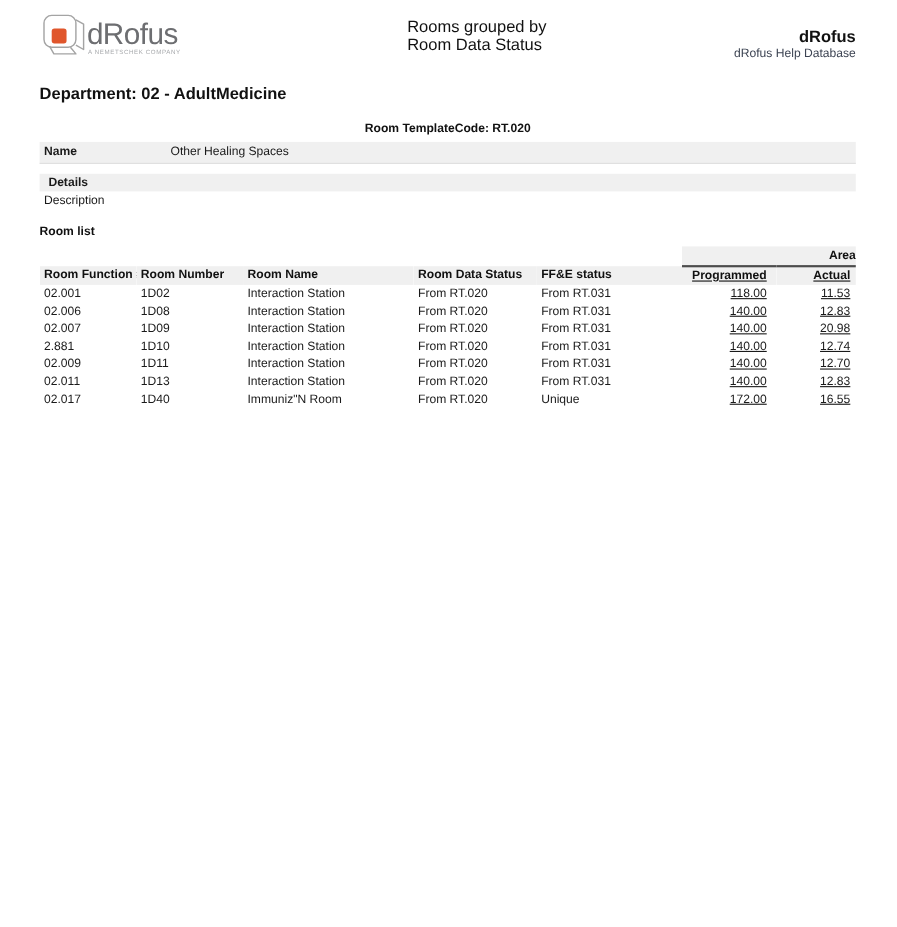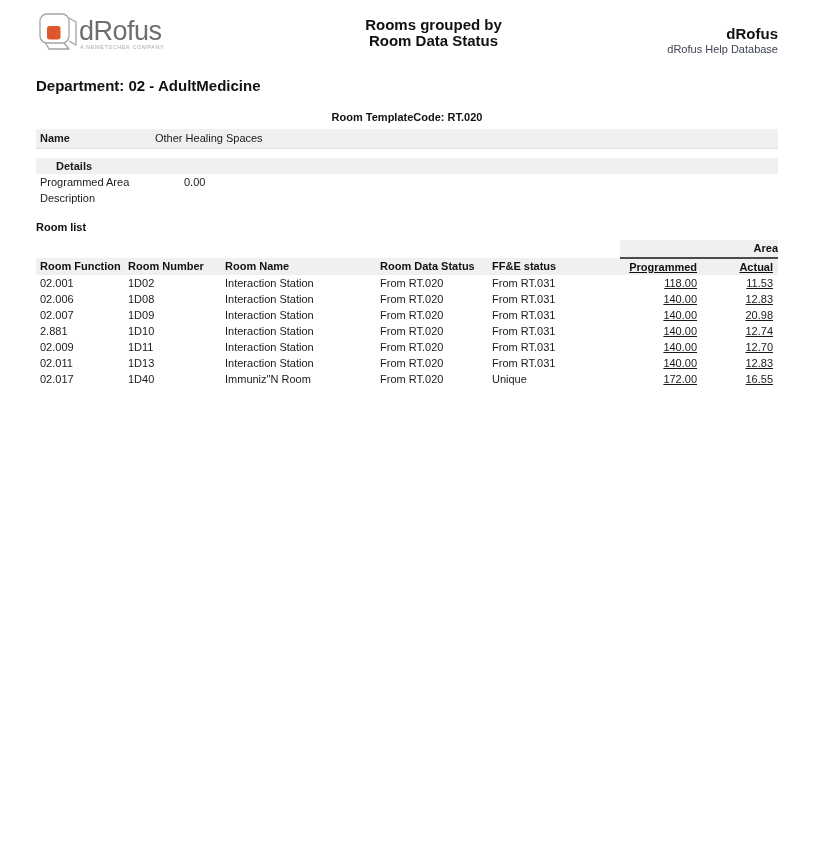--- a/index.html
+++ b/index.html
@@ -11,21 +11,21 @@
     overflow: hidden;
   }
   .page { position: relative; width: 815px; height: 738px; background: #fff; }
 
   
   .header { position: relative; height: 70px; }
   .logo { position: absolute; left: 33px; top: 8px; }
   .center-title {
     position: absolute; left: calc(50% + 26px); top: 17px;
     transform: translateX(-50%);
-    text-align: center; font-size: 15px; font-weight: 700;
+    font-size: 15px; font-weight: 400;
     line-height: 16px; color: #111; white-space: nowrap;
   }
   .right-head { position: absolute; right: 37px; top: 26px; text-align: right; }
   .right-title { font-size: 15px; font-weight: 700; color: #111; line-height: 16px; }
   .right-sub   { font-size: 11px; color: #3d4453; line-height: 14px; }
 
   
   .content { padding: 0 37px 0 36px; }
   .dept-title { margin-top: 7px; font-size: 15px; font-weight: 700; color: #111; }
 
@@ -34,21 +34,21 @@
     margin-top: 17px; font-size: 11px; font-weight: 700; color: #111;
   }
   .name-row {
     display: flex; margin-top: 6px; background: #f0f0f0;
     border-bottom: 1px solid #dedede;
     font-size: 11px; padding: 3px 4px; line-height: 13px;
   }
   .name-row .lbl { width: 115px; font-weight: 700; }
   .details-band {
     margin-top: 9px; background: #f0f0f0;
-    font-size: 11px; font-weight: 700; padding: 2px 20px; line-height: 12px;
+    font-size: 11px; font-weight: 700; padding: 2px 8px; line-height: 12px;
   }
   .kv-row { display: flex; font-size: 11px; padding: 2px 4px; line-height: 12px; }
   .kv-row .lbl { width: 144px; }
 
   .room-list-heading { margin-top: 15px; font-size: 11px; font-weight: 700; color: #111; }
 
   
   table.room-table {
     margin-top: 7px; width: 742px;
     border-collapse: collapse; table-layout: fixed;
@@ -114,24 +114,20 @@
     </div>
 
     <div class="name-row">
       <span class="lbl">Name</span>
       <span>Other Healing Spaces</span>
     </div>
 
     <div class="details-band">Details</div>
 
     <div class="kv-row">
-      <span class="lbl">Programmed Area</span>
-      <span>0.00</span>
-    </div>
-    <div class="kv-row">
       <span class="lbl">Description</span>
       <span></span>
     </div>
 
     <div class="room-list-heading">Room list</div>
 
     <table class="room-table">
       <colgroup>
         <col style="width:88px">
           <col style="width:97px">

